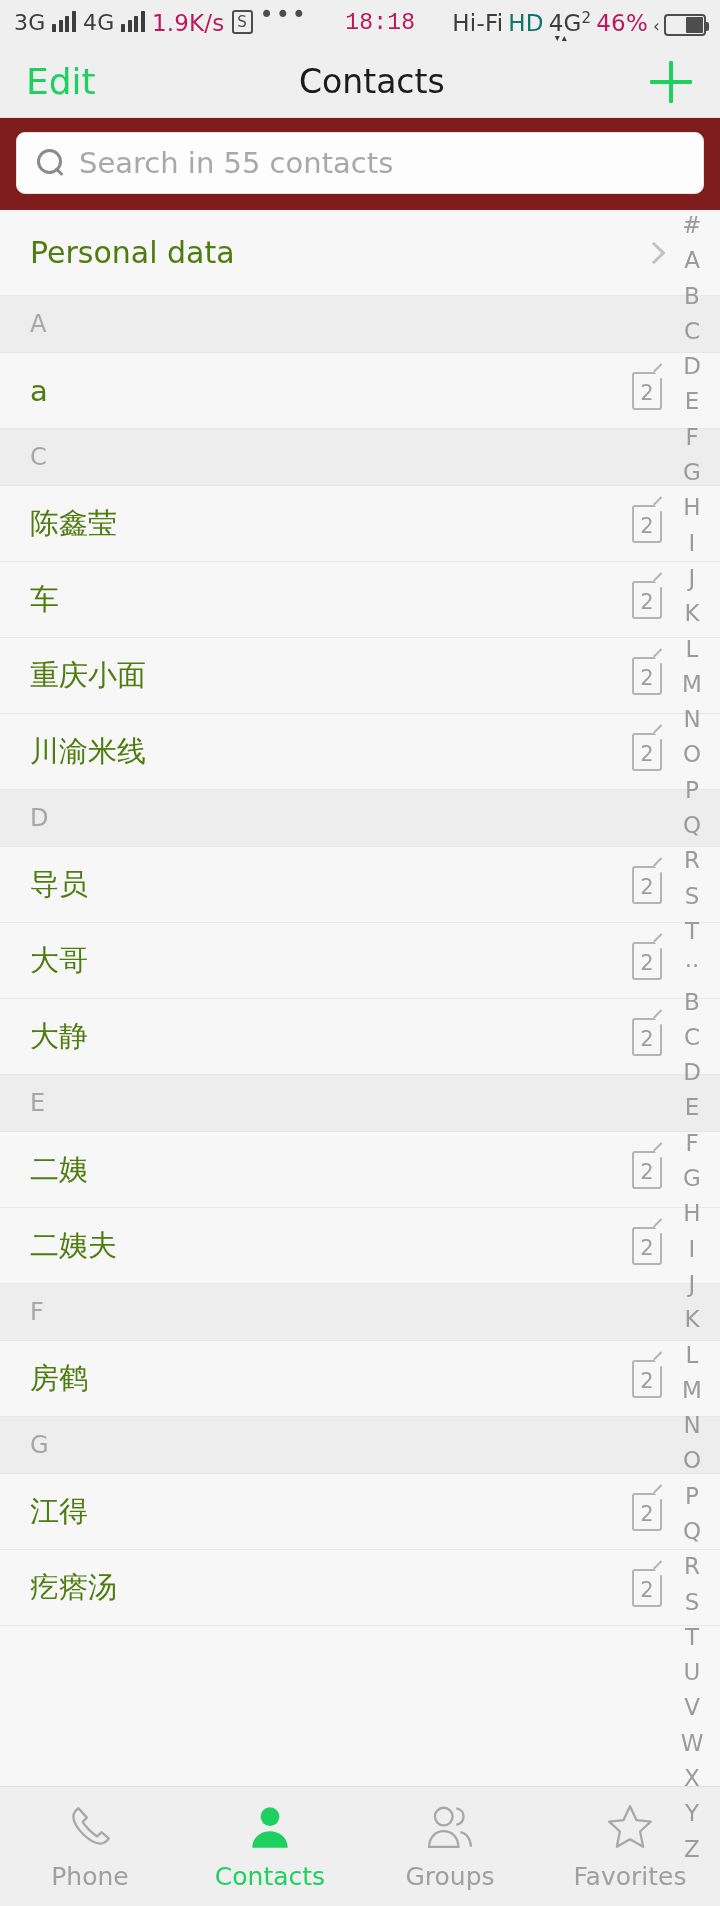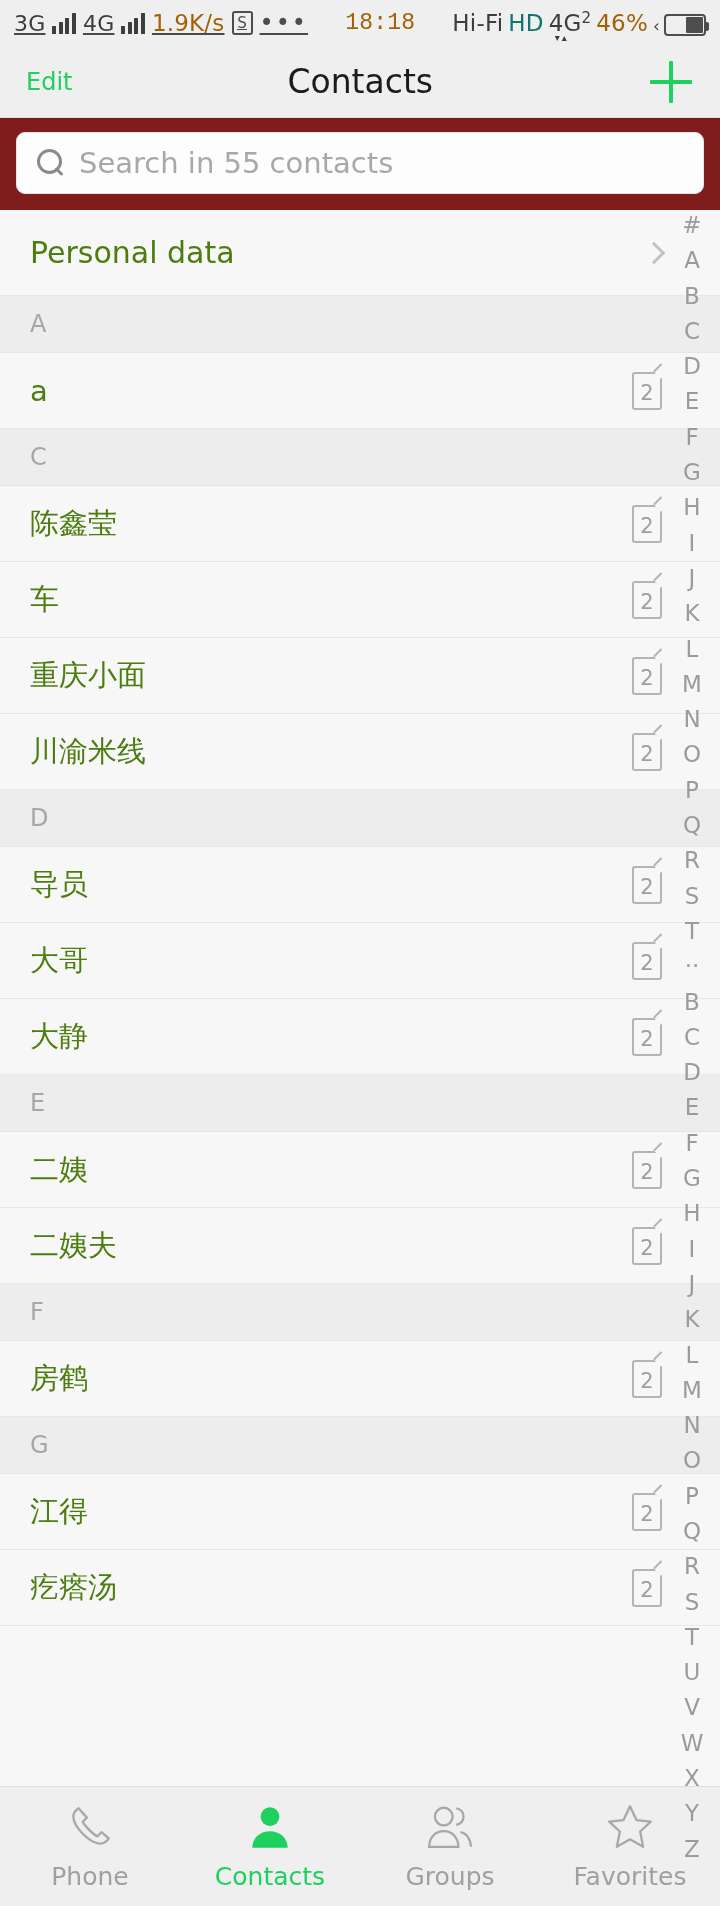--- a/index.html
+++ b/index.html
@@ -13,24 +13,24 @@
 
   
   .statusbar {
     height: 46px;
     background: #efefef;
     display: flex; align-items: center;
     padding: 0 14px;
     font-size: 23px; color: #4a4a4a;
     letter-spacing: 0.2px;
   }
-  .sb-left { display: flex; align-items: center; gap: 7px; flex: 0 0 auto; text-decoration: underline; }
+  .sb-left { display: flex; gap: 7px; flex: 0 0 auto; }
   .sb-mid  { flex: 1 1 auto; display: flex; justify-content: center; font-family: Liberation Mono, monospace; }
   .sb-right{ display: flex; align-items: flex-end; gap: 5px; flex: 0 0 auto; }
-  .sb-text { font-size: 23px; color: #a16207; white-space: nowrap; }
+  .sb-text { font-size: 23px; color: #be185d; white-space: nowrap; }
   .sb-net  { font-size: 22px; color: #3d3d3d; font-weight: 500; }
 
   .bars { display: inline-flex; align-items: flex-end; height: 22px; gap: 2.5px; }
   .bars i { width: 4px; background: #3d3d3d; display: block; border-radius: .5px; }
   .bars i:nth-child(1){ height: 8px; }
   .bars i:nth-child(2){ height: 12px; }
   .bars i:nth-child(3){ height: 16px; }
   .bars i:nth-child(4){ height: 21px; }
 
   .s-box {
@@ -58,21 +58,21 @@
   .batt .fill { position: absolute; right: 1px; top: 1px; bottom: 1px; width: 46%; background: #4d4d4d; border-radius: 1px; }
   .batt-lead { font-size: 17px; color: #4d4d4d; margin-right: -4px; }
 
   
   .navbar {
     height: 72px; background: #efefef;
     display: flex; align-items: center; justify-content: space-between;
     padding: 0 26px;
     border-bottom: 1px solid #e0e0e0;
   }
-  .nav-edit { color: #1ed05e; font-size: 24px; font-family: "DejaVu Sans", sans-serif; }
+  .nav-edit { color: #1ed05e; font-size: 36px; font-family: "DejaVu Sans", sans-serif; }
   .nav-title { font-size: 33px; color: #1c1c1c; font-family: "DejaVu Sans", sans-serif; }
   .nav-add { color: #1ed05e; font-size: 0; width: 46px; height: 46px; position: relative; }
   .nav-add::before, .nav-add::after {
     content:""; position: absolute; background: #1ed05e; border-radius: 1px;
   }
   .nav-add::before { left: 2px; right: 2px; top: 21px; height: 4px; }
   .nav-add::after  { top: 2px; bottom: 2px; left: 21px; width: 4px; }
 
   
   .searchwrap { background: #7f1d1d; padding: 14px 16px 16px 16px; }

